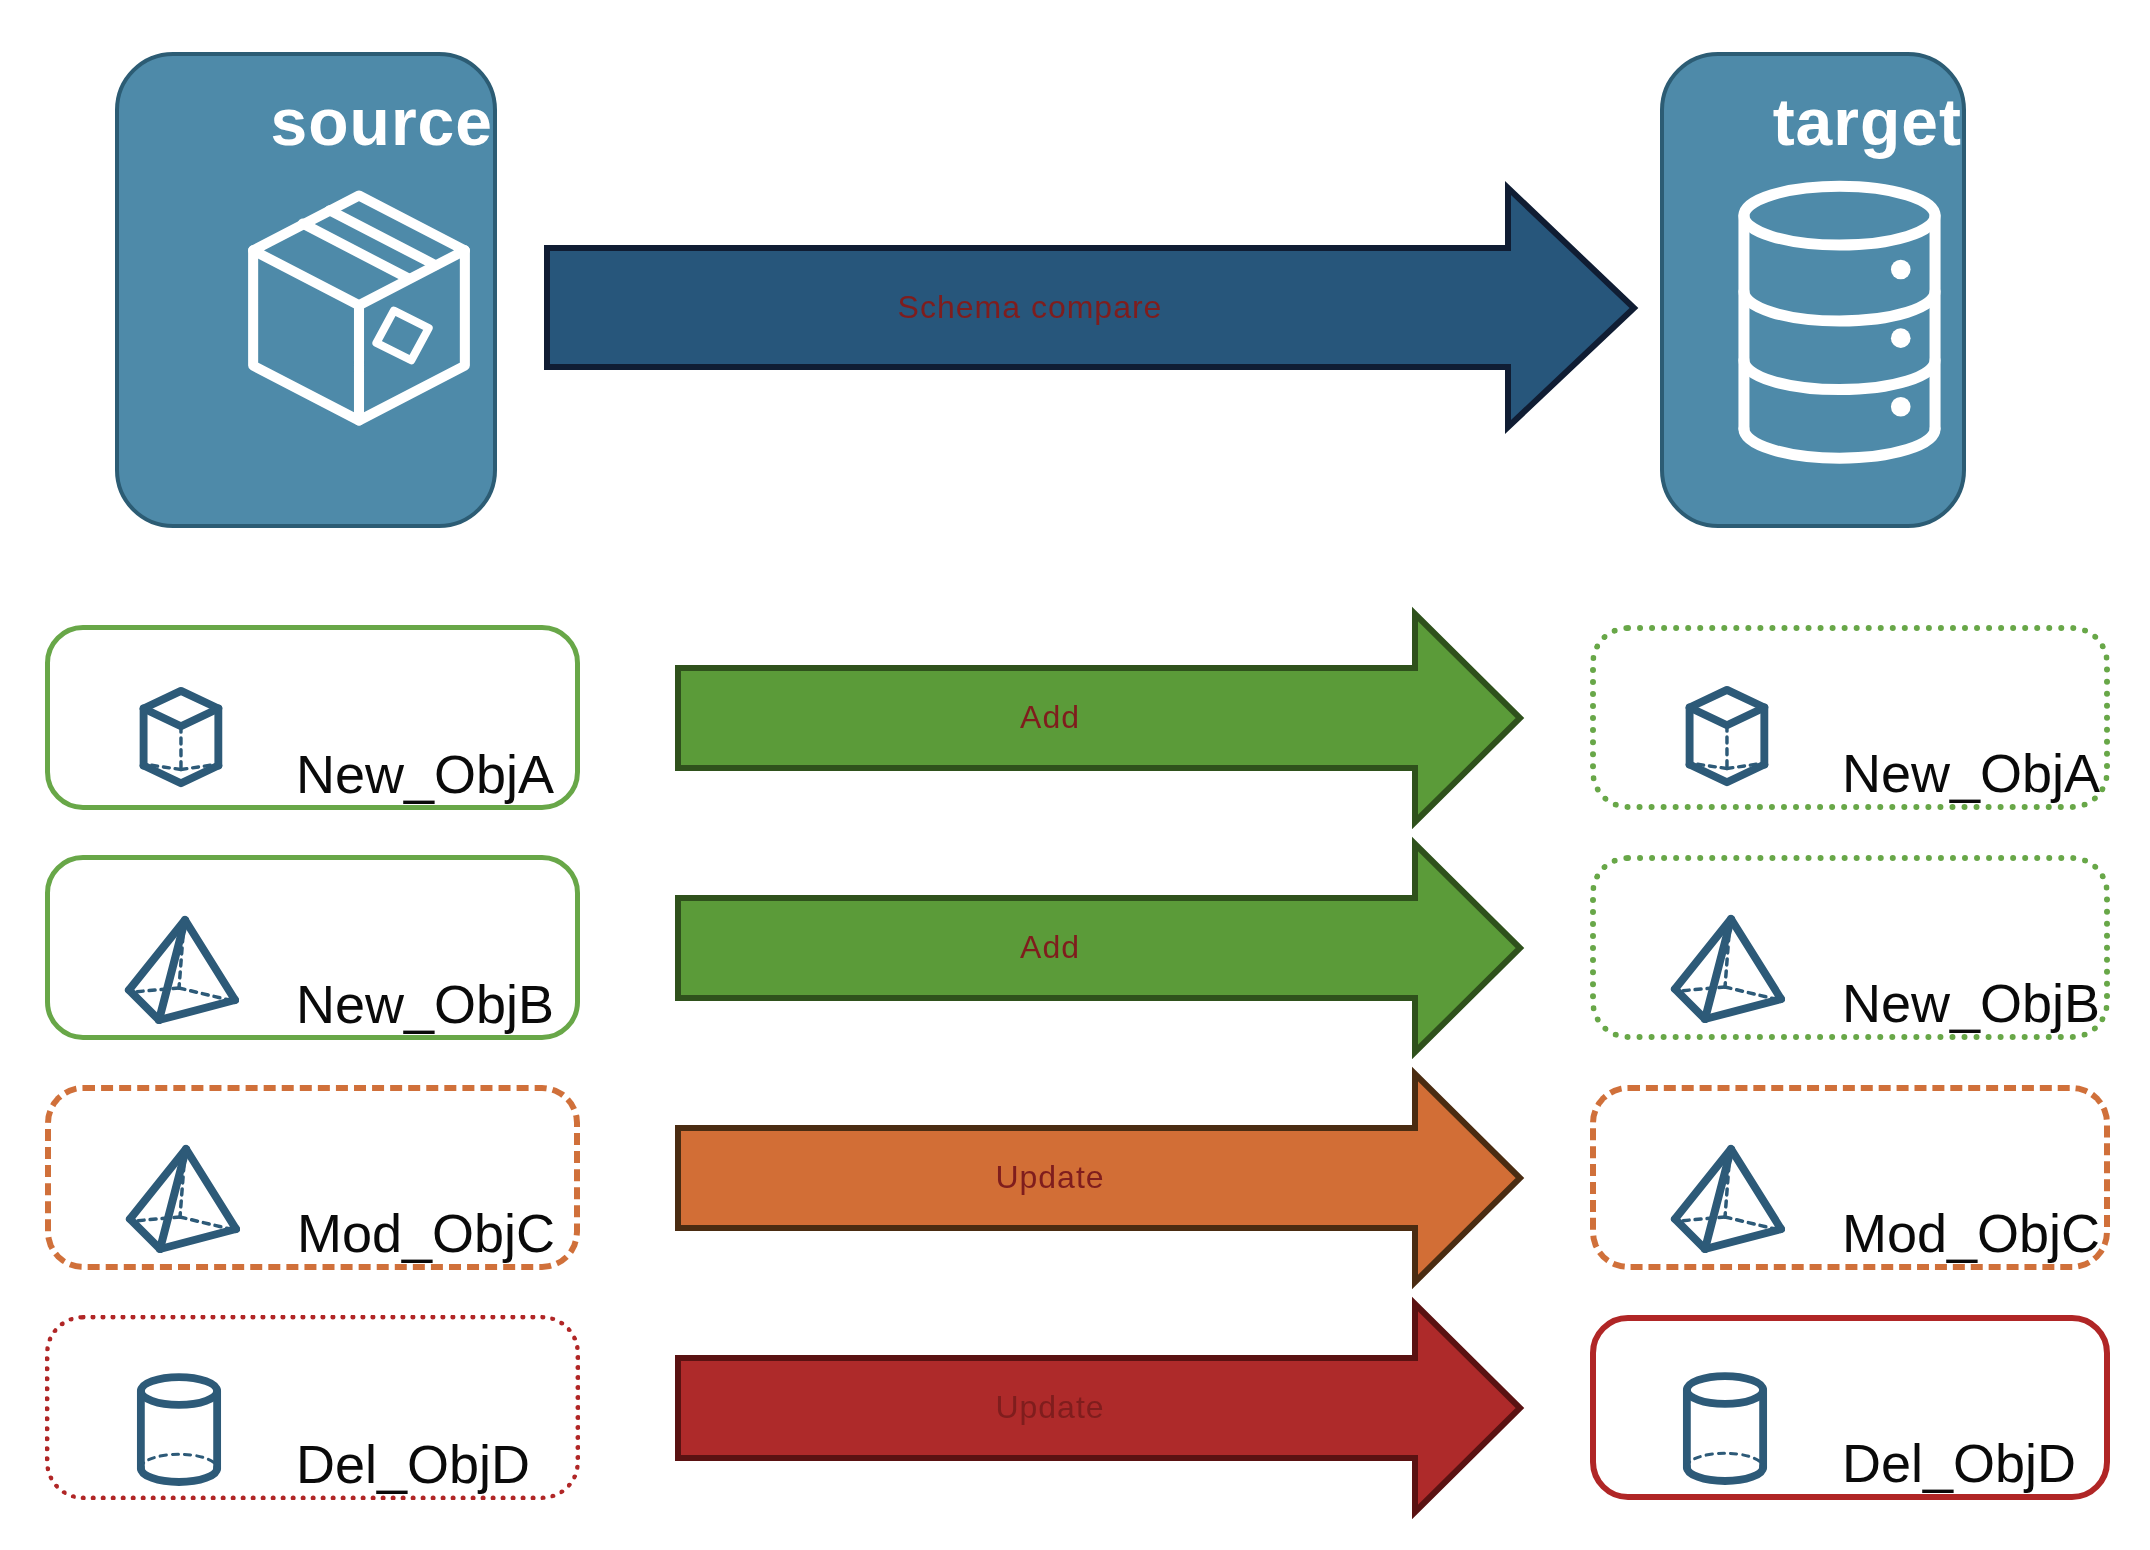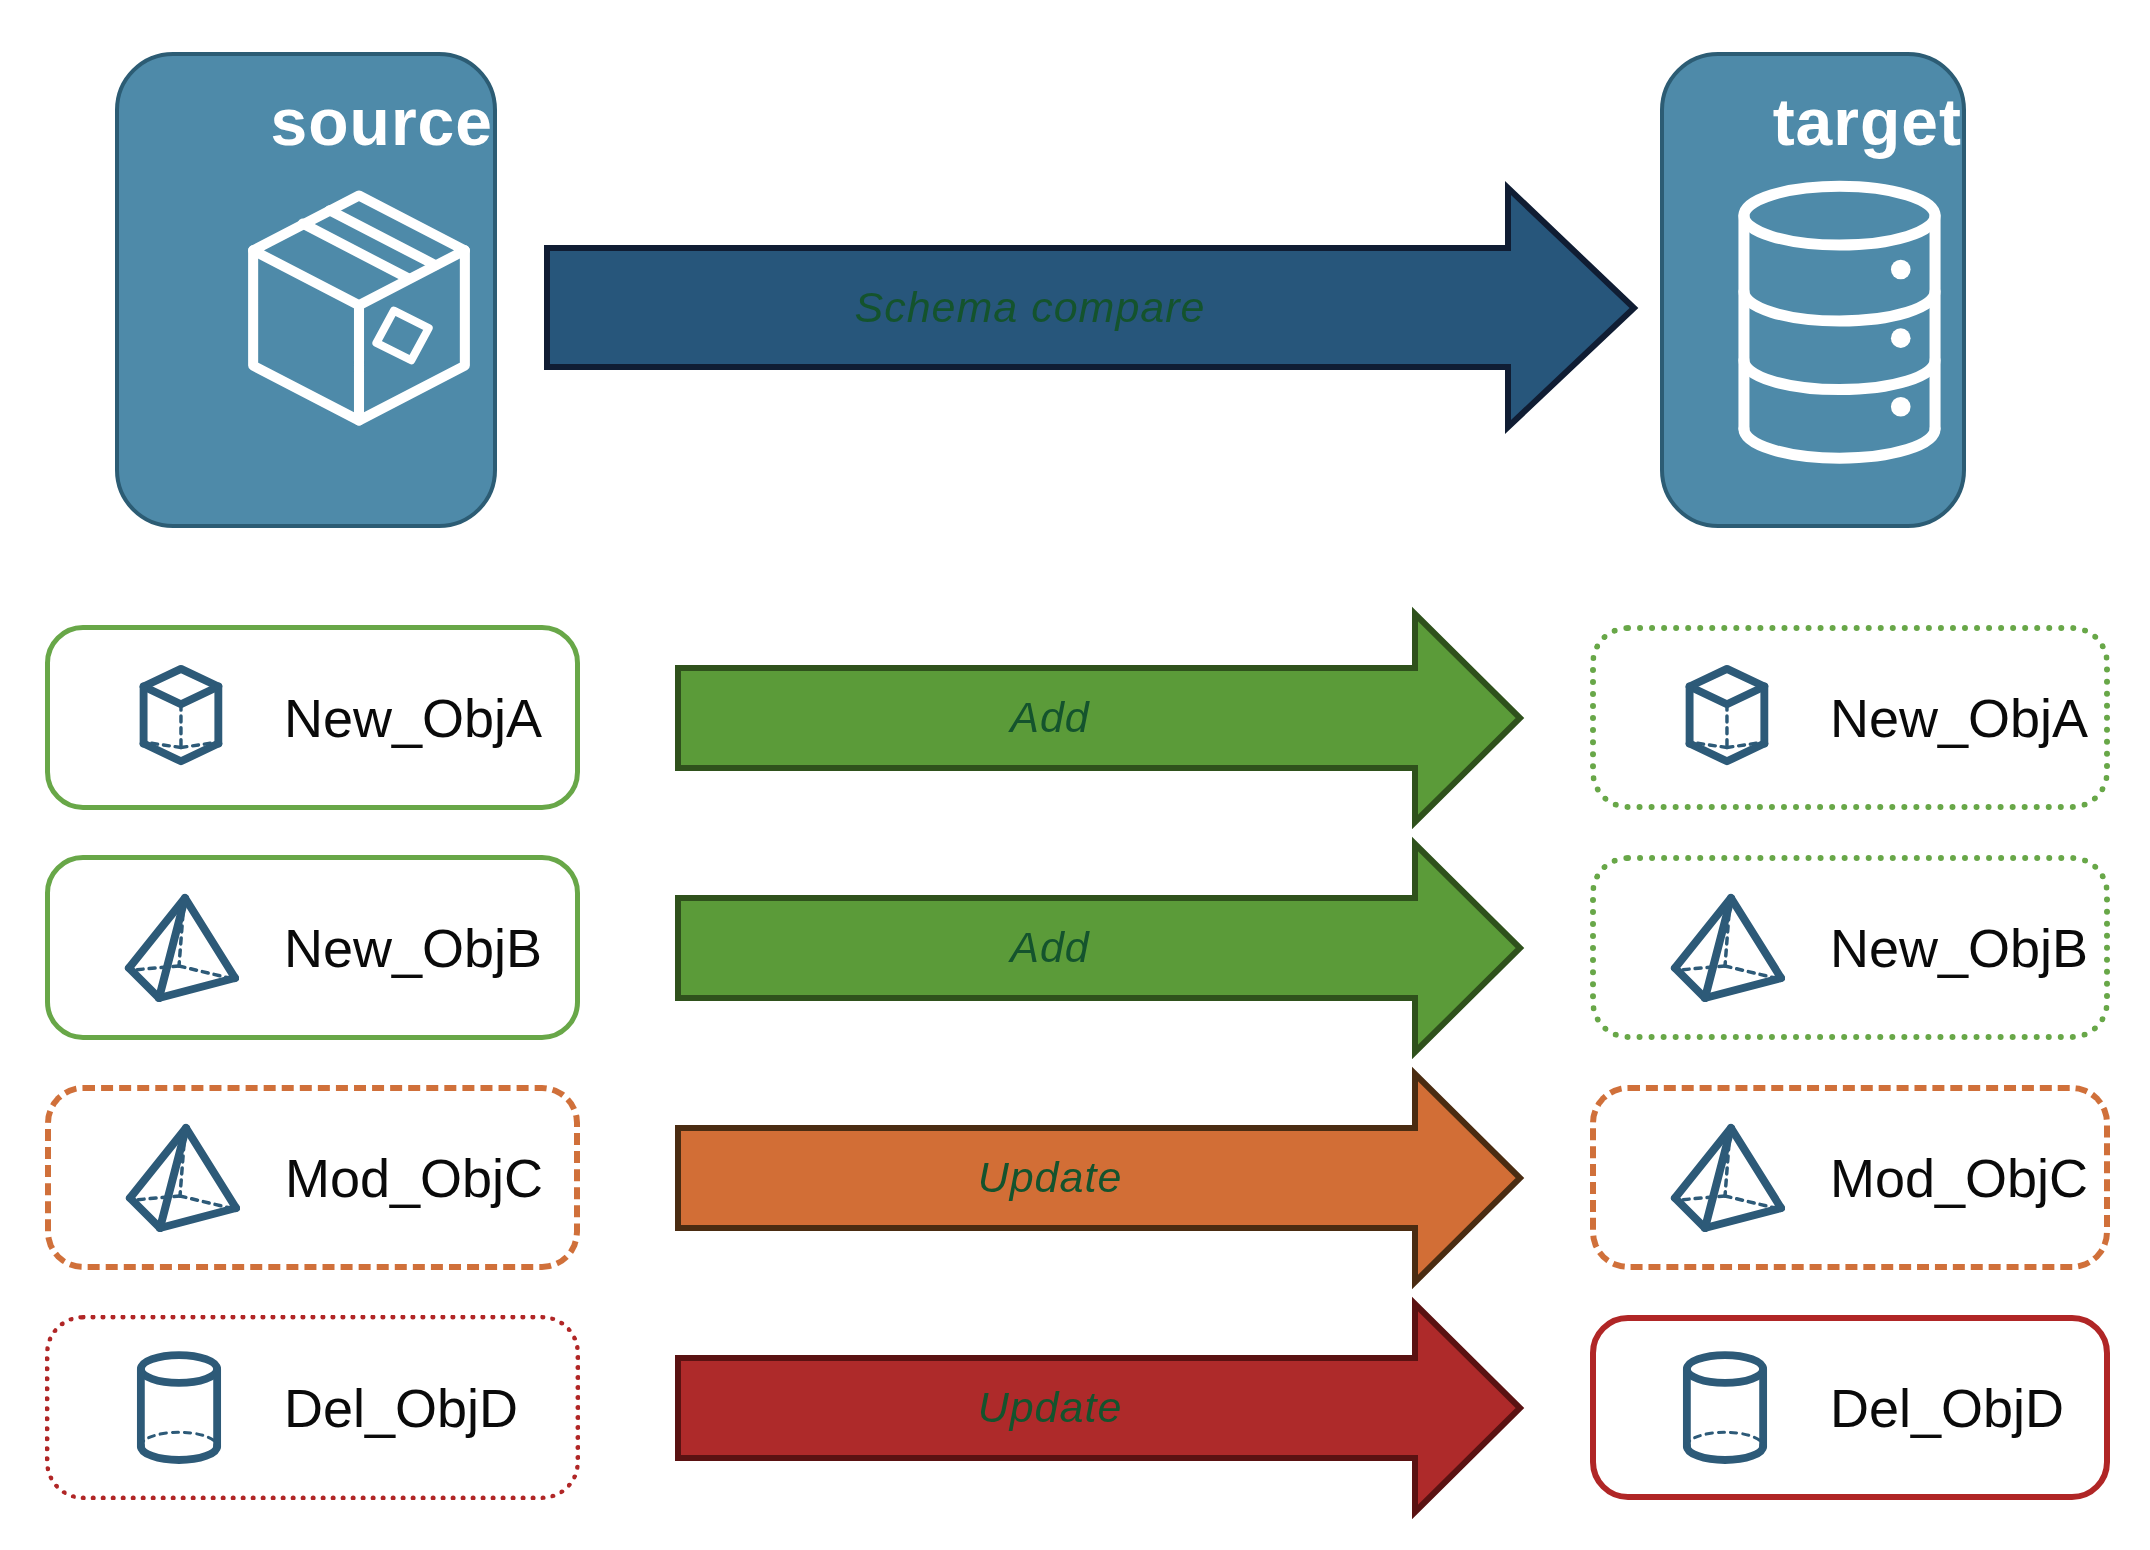--- a/index.html
+++ b/index.html
@@ -11,26 +11,26 @@
   .node{
     position:absolute;background:#4e8aa9;border:4px solid #2c5c74;border-radius:58px;
     display:flex;flex-direction:column;align-items:flex-end;box-sizing:border-box;
   }
   .node-title{color:#ffffff;font-weight:bold;font-size:66px;margin-top:28px;letter-spacing:1px;}
   .node-icon{margin-top:14px;}
   
   .abs{position:absolute;}
   .arrow-label{
     position:absolute;display:flex;align-items:center;justify-content:center;
-    color:#14532d;font-size:43px;letter-spacing:1px;font-style:italic;
+    color:#7f1d1d;font-size:32px;letter-spacing:1px;
   }
   
   .item{
     position:absolute;height:185px;border-radius:38px;background:#ffffff;
-    display:flex;align-items:center;padding-left:68px;gap:44px;box-sizing:border-box;
+    display:flex;align-items:flex-end;padding-left:68px;gap:56px;box-sizing:border-box;
   }
   .item-label{font-size:54px;color:#0a0a0a;white-space:nowrap;}
   .icon-box{width:122px;height:130px;display:flex;align-items:center;justify-content:center;flex:0 0 auto;}
   .b-green-solid {border:5px solid #68a748;}
   .b-green-dotted{border:6px dotted #68a748;}
   .b-orange-dashed{border:6px dashed #d0703a;}
   .b-red-dotted  {border:5px dotted #b02626;}
   .b-red-solid   {border:6px solid #b02626;}
   
   .poly-compare{fill:#27567b;stroke:#101d33;stroke-width:6;}

